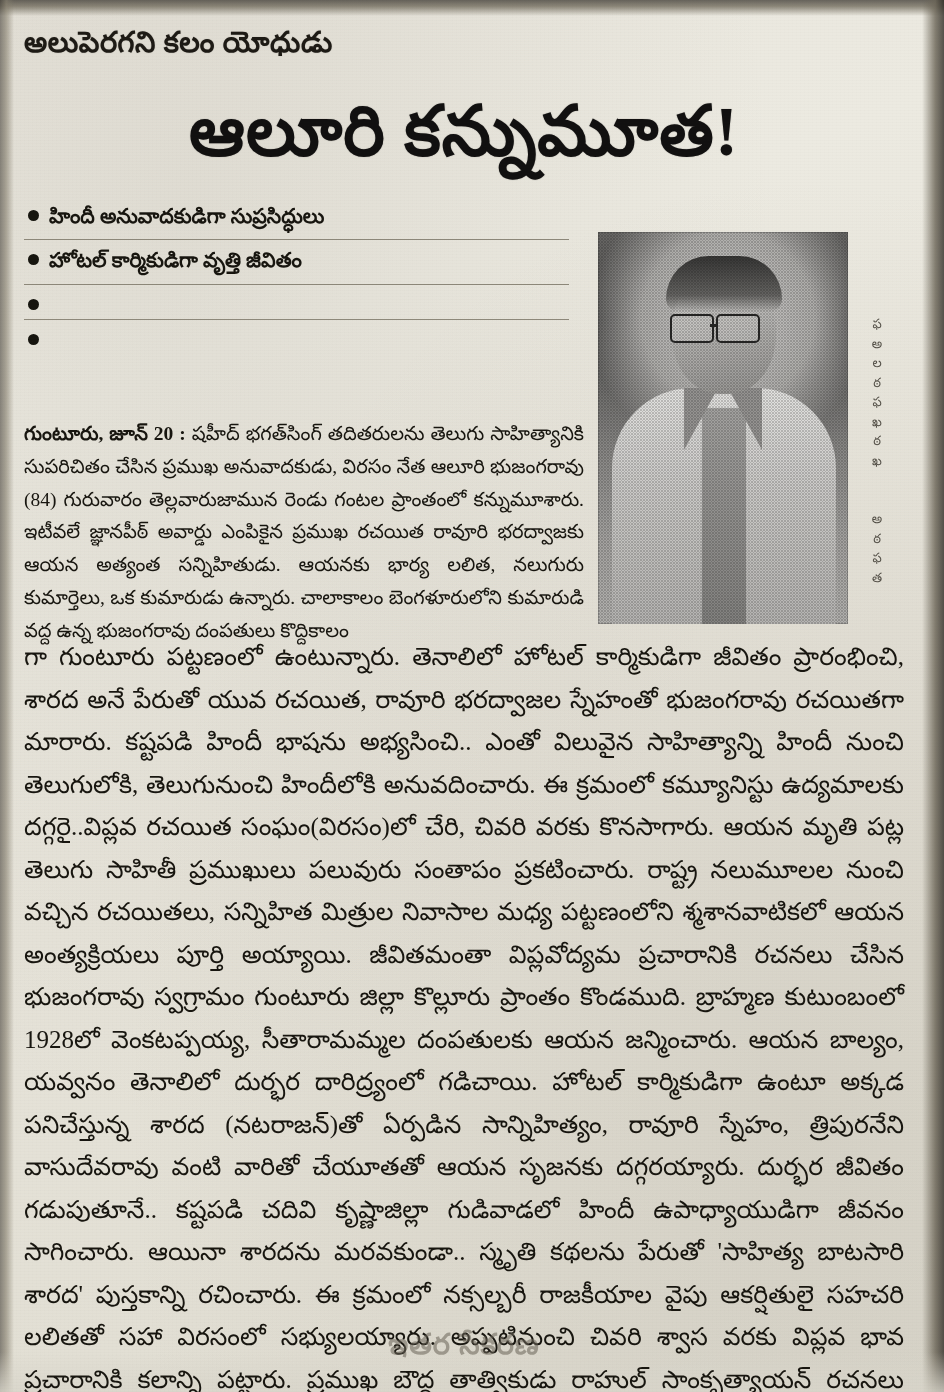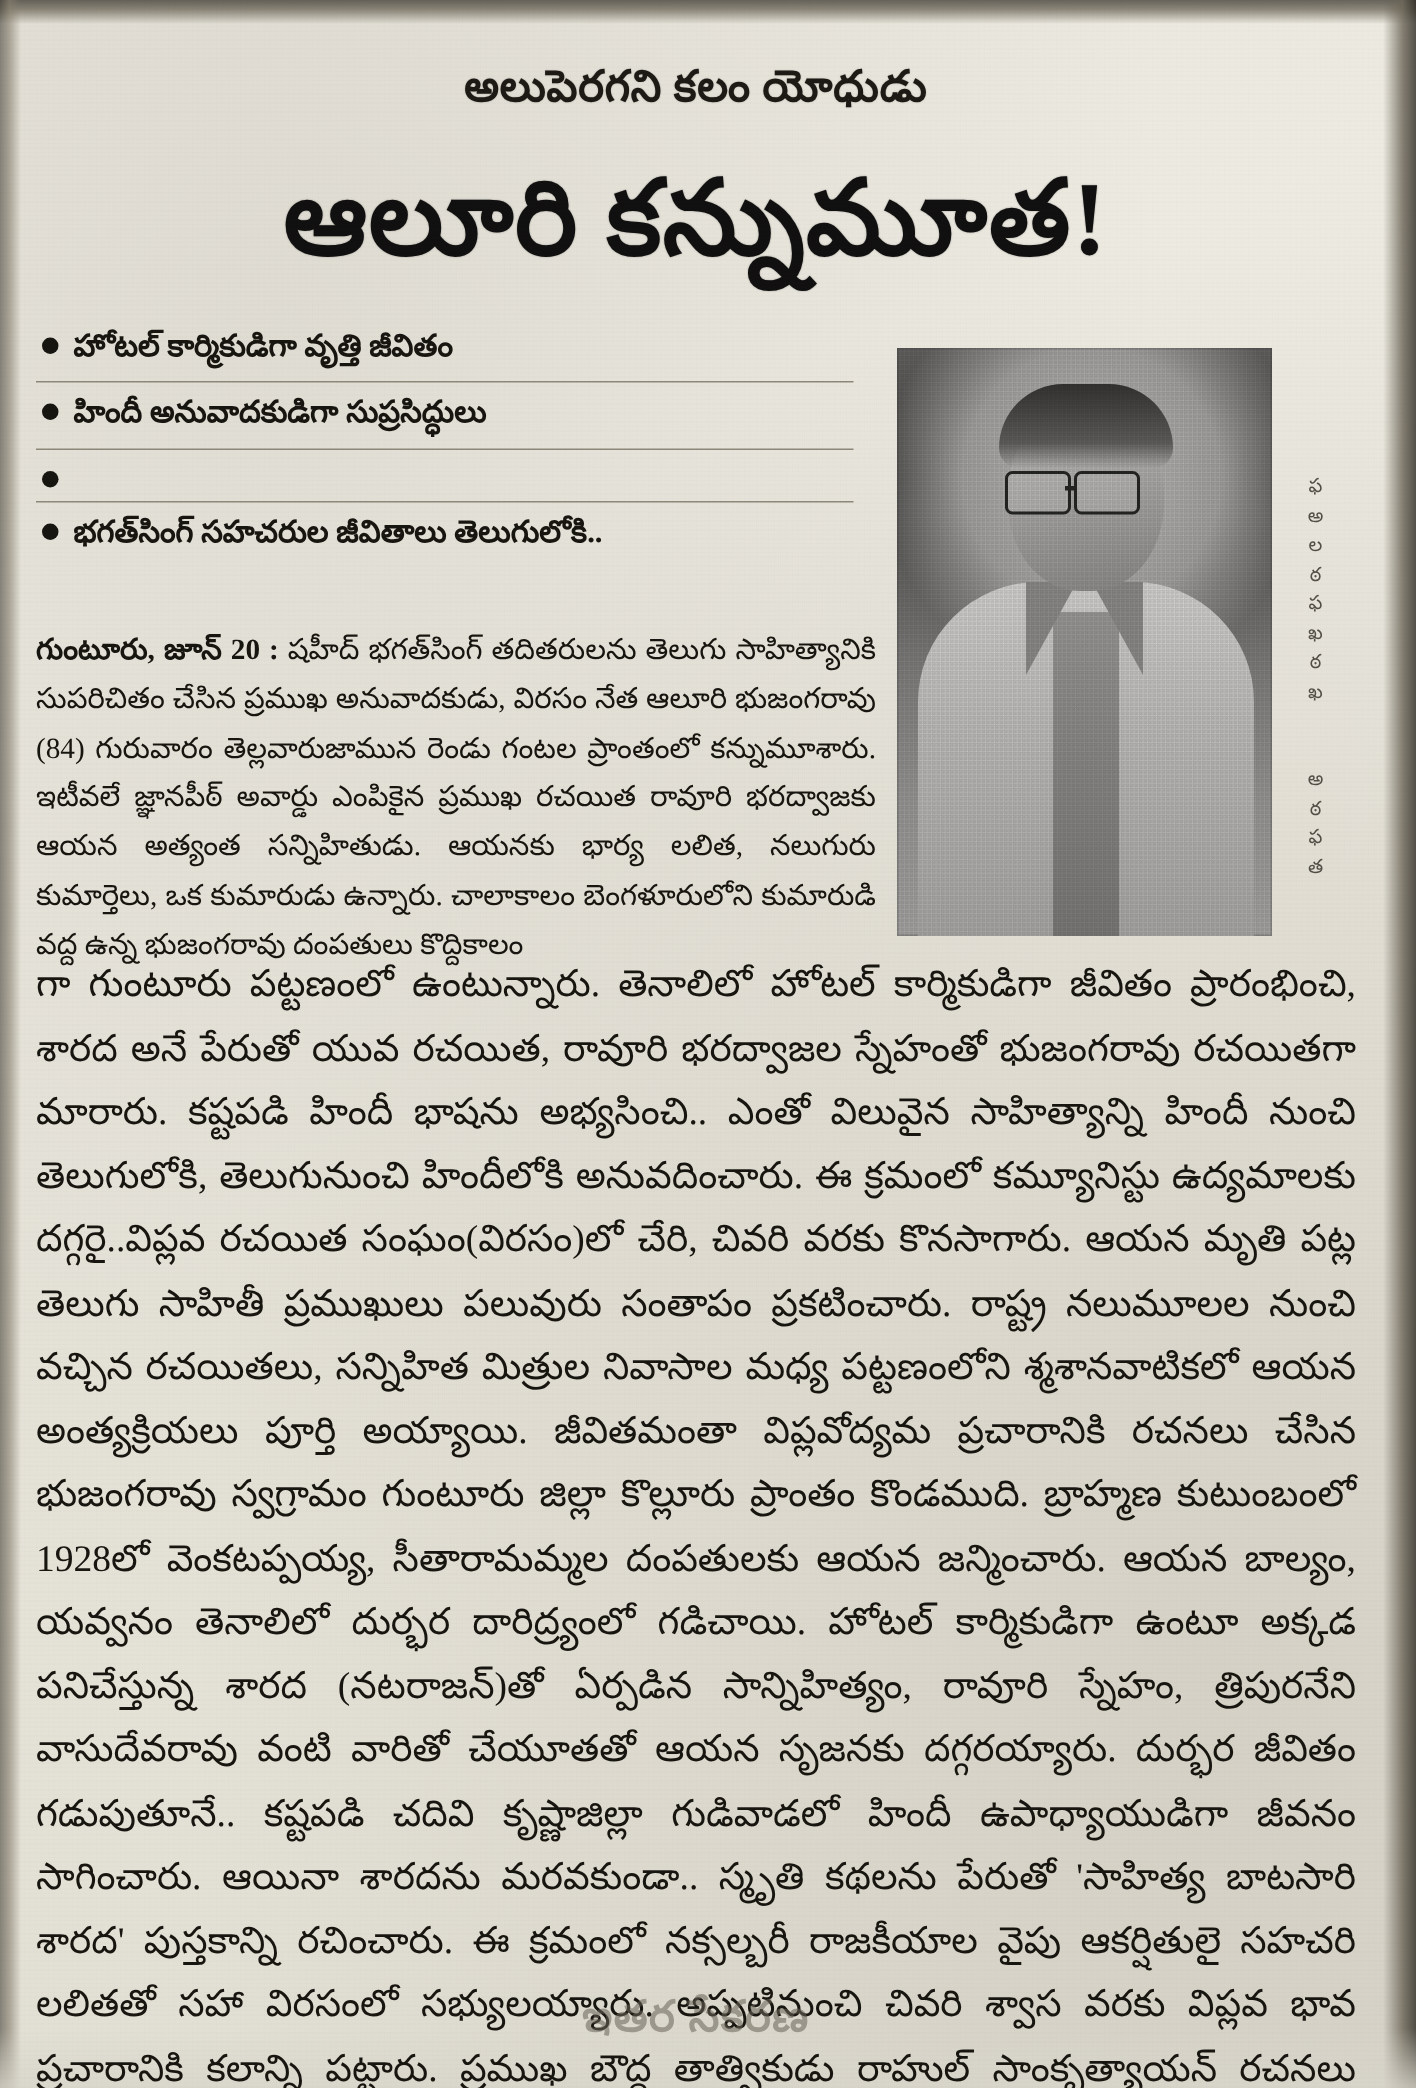--- a/index.html
+++ b/index.html
@@ -59,26 +59,26 @@
   .content {
     position: absolute;
     left: 24px;
     top: 14px;
     width: 880px;
     height: 1360px;
   }
 
   
   .kicker {
-    text-align: center;
+    text-align: left;
     font-size: 29px;
     font-weight: bold;
     color: #1d1a15;
     letter-spacing: .5px;
-    margin-top: 28px;
+    margin-top: 12px;
     font-family: "Liberation Serif", serif;
     text-shadow: 0 0 1px rgba(40,36,30,0.35);
   }
   .headline {
     text-align: center;
     font-size: 70px;
     line-height: 1.08;
     font-weight: bold;
     color: #111010;
     margin-top: 28px;
@@ -270,32 +270,31 @@
   <div id="edge-bottom"></div>
 
   <div class="content">
 
     <div class="kicker">అలుపెరగని కలం యోధుడు</div>
     <div class="headline">ఆలూరి కన్నుమూత!</div>
 
     <div class="bullets">
       <div class="bullet-row">
         <span class="bullet-dot"></span>
-        <span class="bullet-text">హోటల్ కార్మికుడిగా వృత్తి జీవితం</span>
+        <span class="bullet-text">హిందీ అనువాదకుడిగా సుప్రసిద్ధులు</span>
       </div>
       <div class="bullet-row">
         <span class="bullet-dot"></span>
-        <span class="bullet-text">హిందీ అనువాదకుడిగా సుప్రసిద్ధులు</span>
+        <span class="bullet-text">హోటల్ కార్మికుడిగా వృత్తి జీవితం</span>
       </div>
       <div class="bullet-row">
         <span class="bullet-dot"></span>
       </div>
       <div class="bullet-row">
         <span class="bullet-dot"></span>
-        <span class="bullet-text">భగత్‌సింగ్ సహచరుల జీవితాలు తెలుగులోకి..</span>
       </div>
     </div>
 
     <div class="photo-wrap">
       <div class="photo">
         <div class="ph-body"></div>
         <div class="ph-vest"></div>
         <div class="ph-collar-l"></div>
         <div class="ph-collar-r"></div>
         <div class="ph-head"></div>

